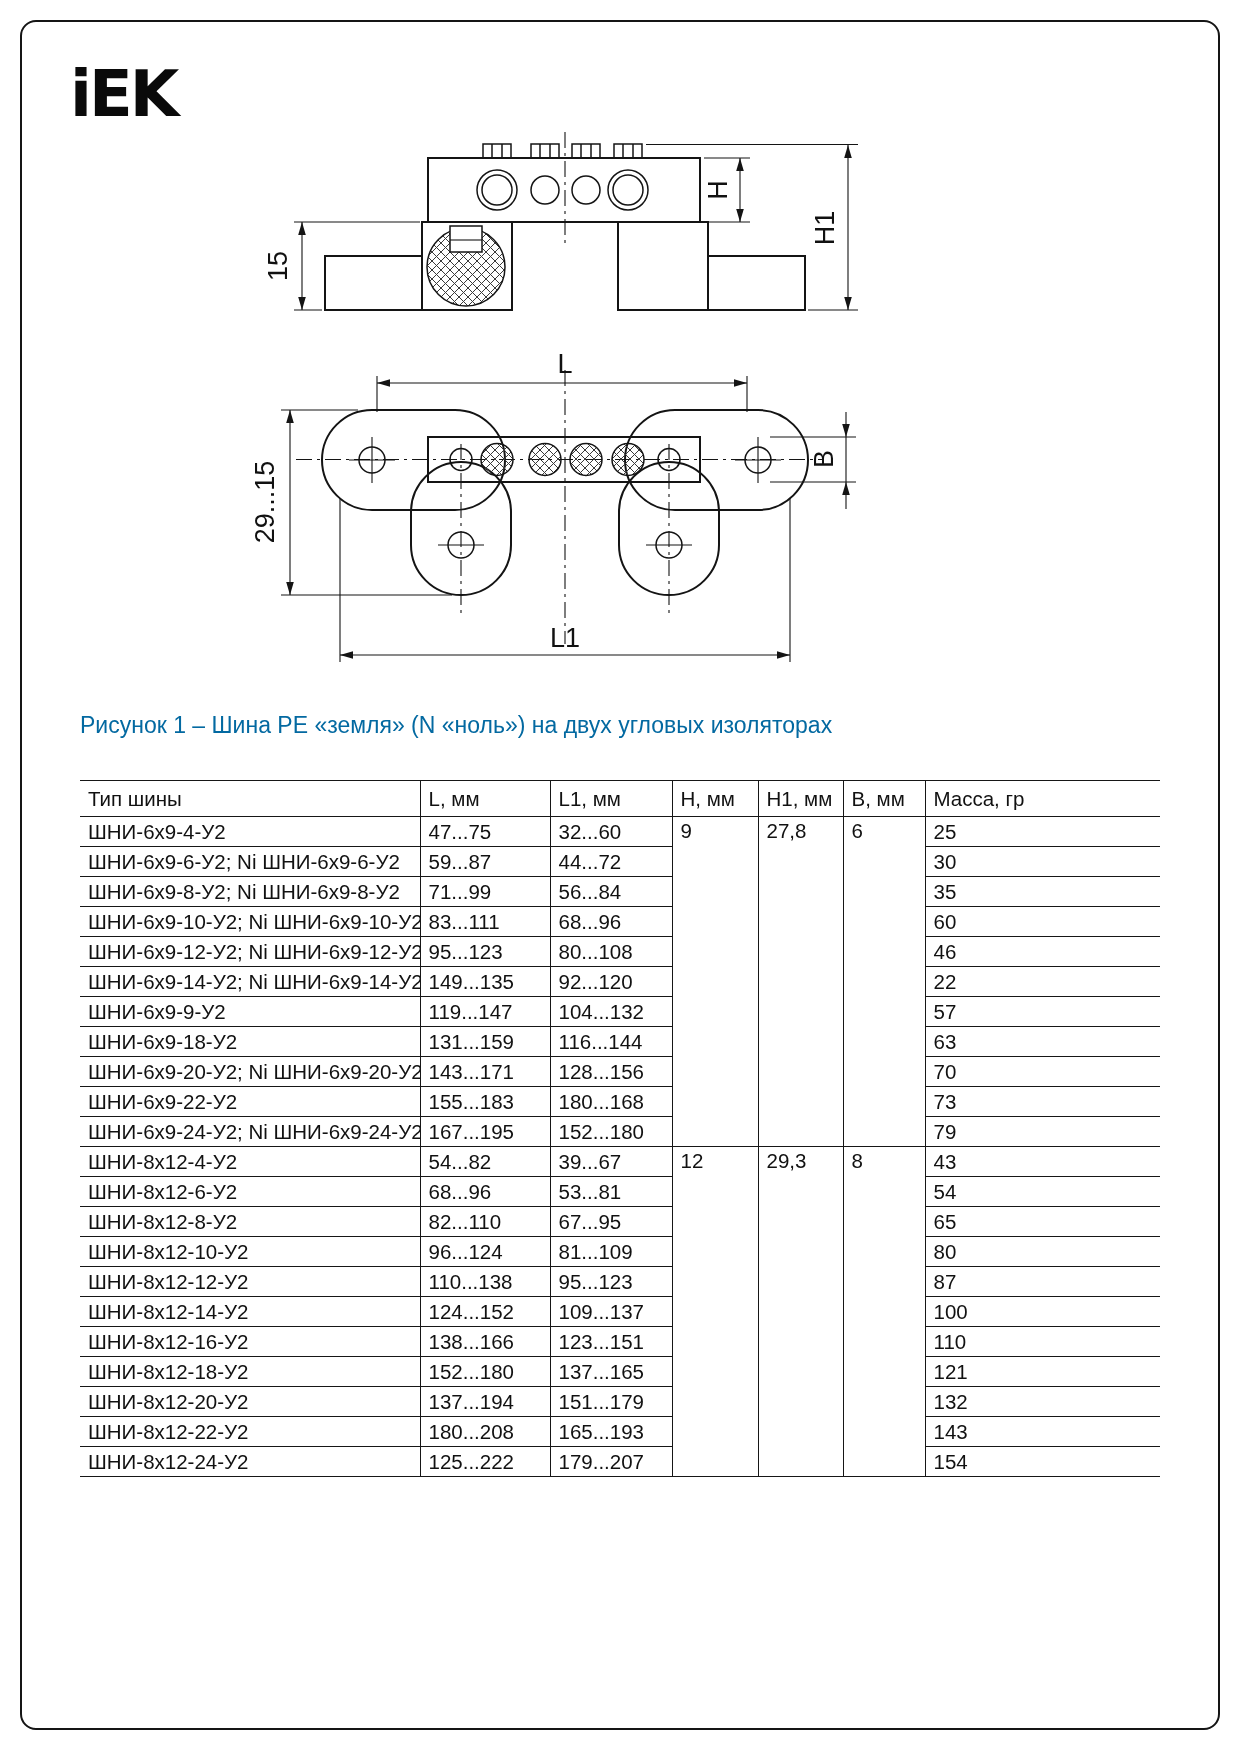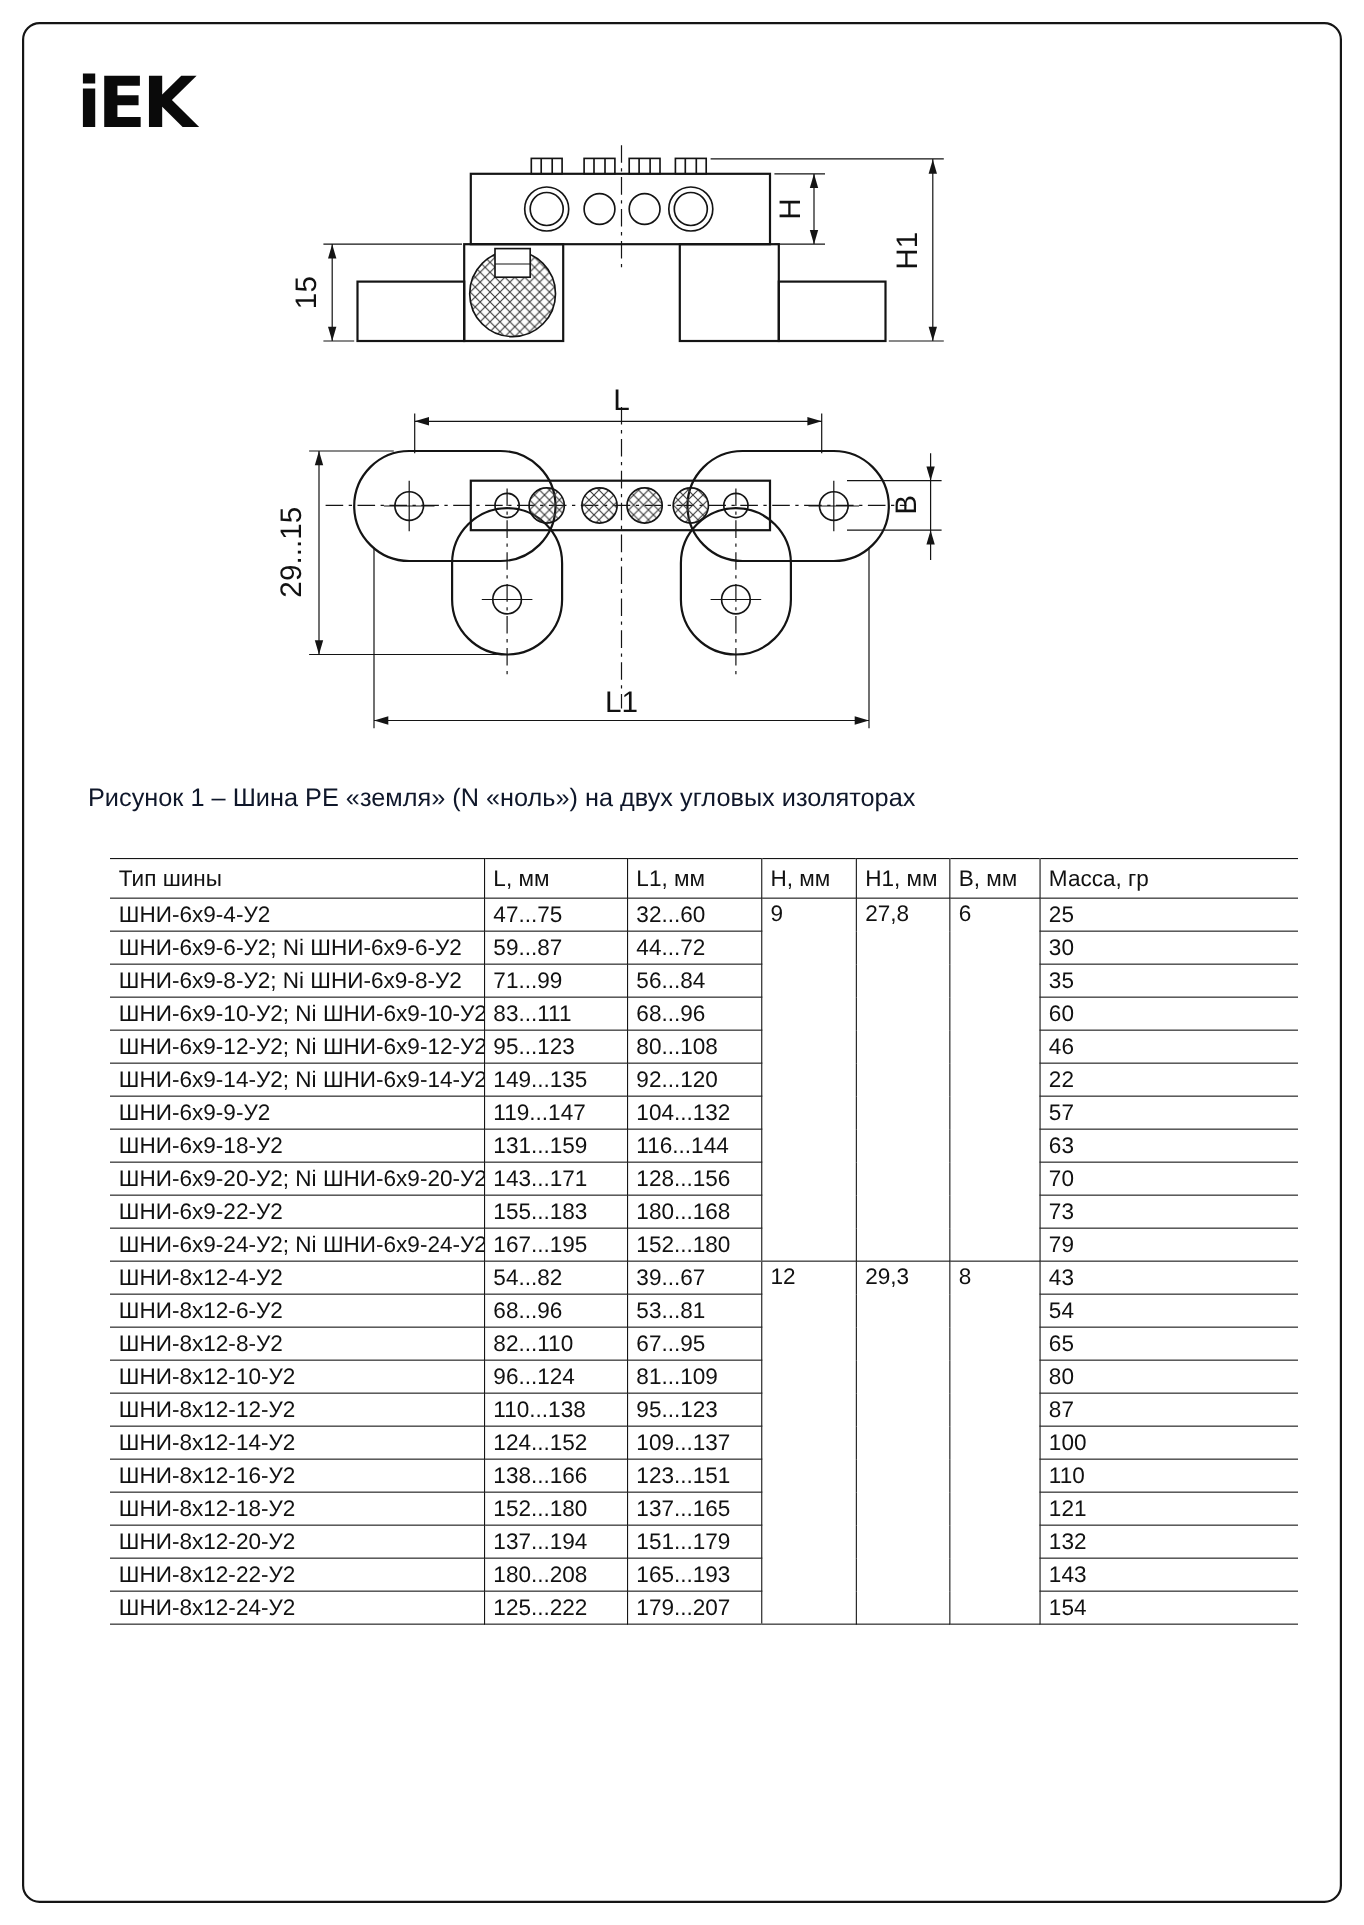--- a/index.html
+++ b/index.html
@@ -18,27 +18,26 @@
     letter-spacing:-3px;color:#0a0a0a;line-height:1;margin-top:24px;
   }
   svg.drawing{position:absolute;left:0;top:0}
   .s2{stroke-width:2}
   .s15{stroke-width:1.5}
   .thin{stroke-width:1.1}
   .cl{stroke-width:1.1;stroke-dasharray:16 5 3 5}
   .arr{fill:#141414;stroke:none}
   .dimtext{font:27px "Liberation Sans",sans-serif;fill:#111;stroke:none}
   .caption{
-    position:absolute;left:80px;top:712px;font-size:23px;color:#0f172a;
+    position:absolute;left:80px;top:712px;font-size:23px;color:#0369a1;
   }
   table.spec{
     position:absolute;left:80px;top:780px;width:1080px;
     border-collapse:collapse;table-layout:fixed;font-size:20.5px;
     border-top:1.5px solid #161616;
-    margin-left:20px;
   }
   table.spec th, table.spec td{
     border-bottom:1.5px solid #161616;border-right:1.5px solid #161616;
     padding:2px 8px;text-align:left;font-weight:400;white-space:nowrap;overflow:hidden;
   }
   table.spec th{height:36px}
   table.spec td{height:30px}
   table.spec th:last-child, table.spec td:last-child{border-right:none}
   td.group-cell{vertical-align:top;padding-top:4px}
 </style>

